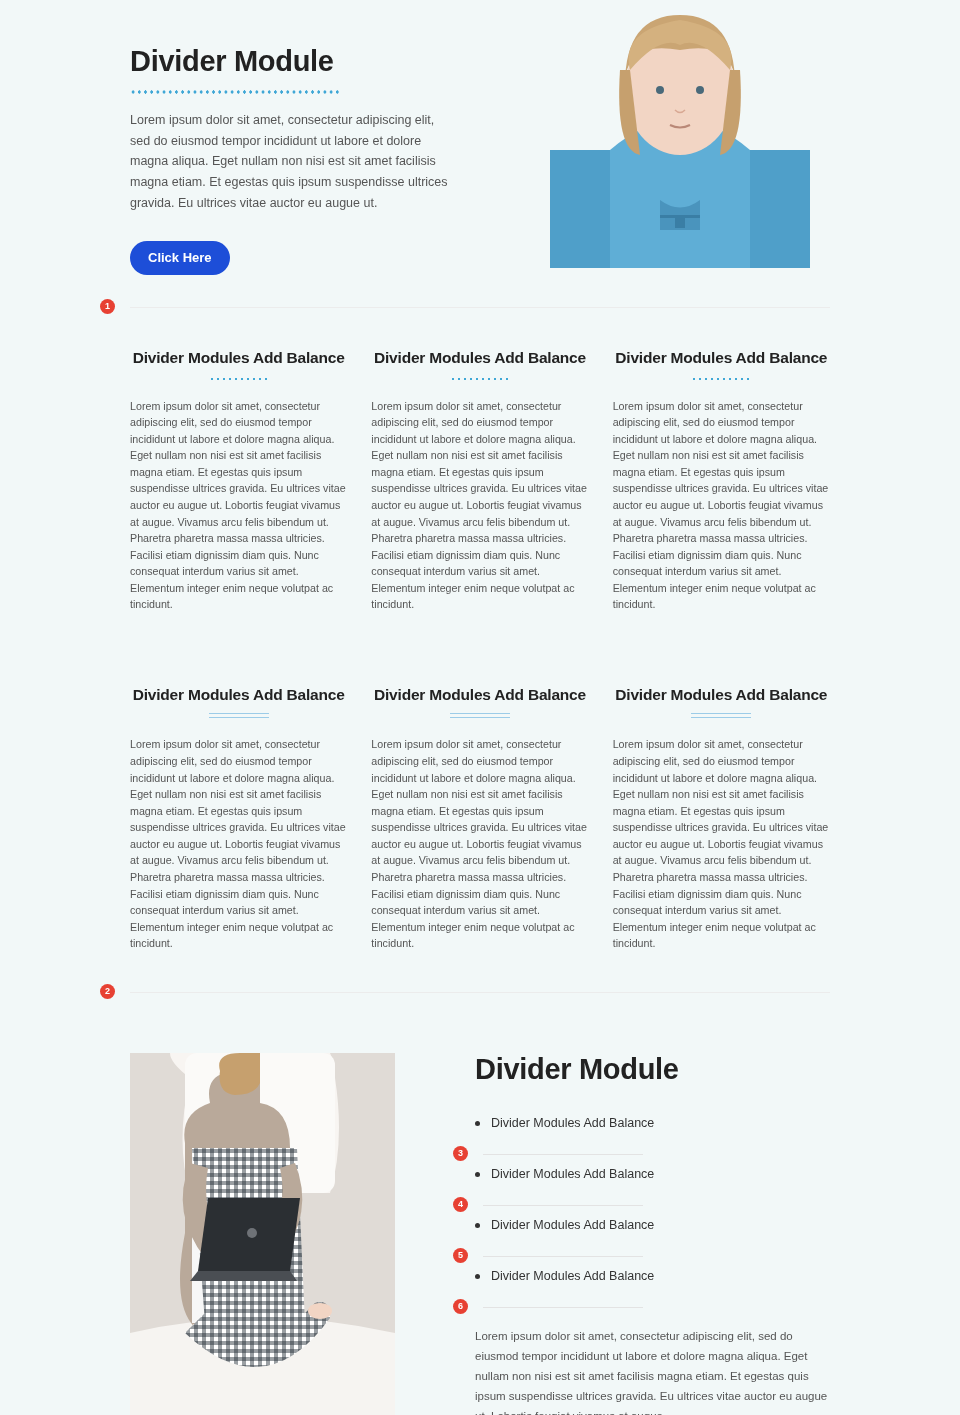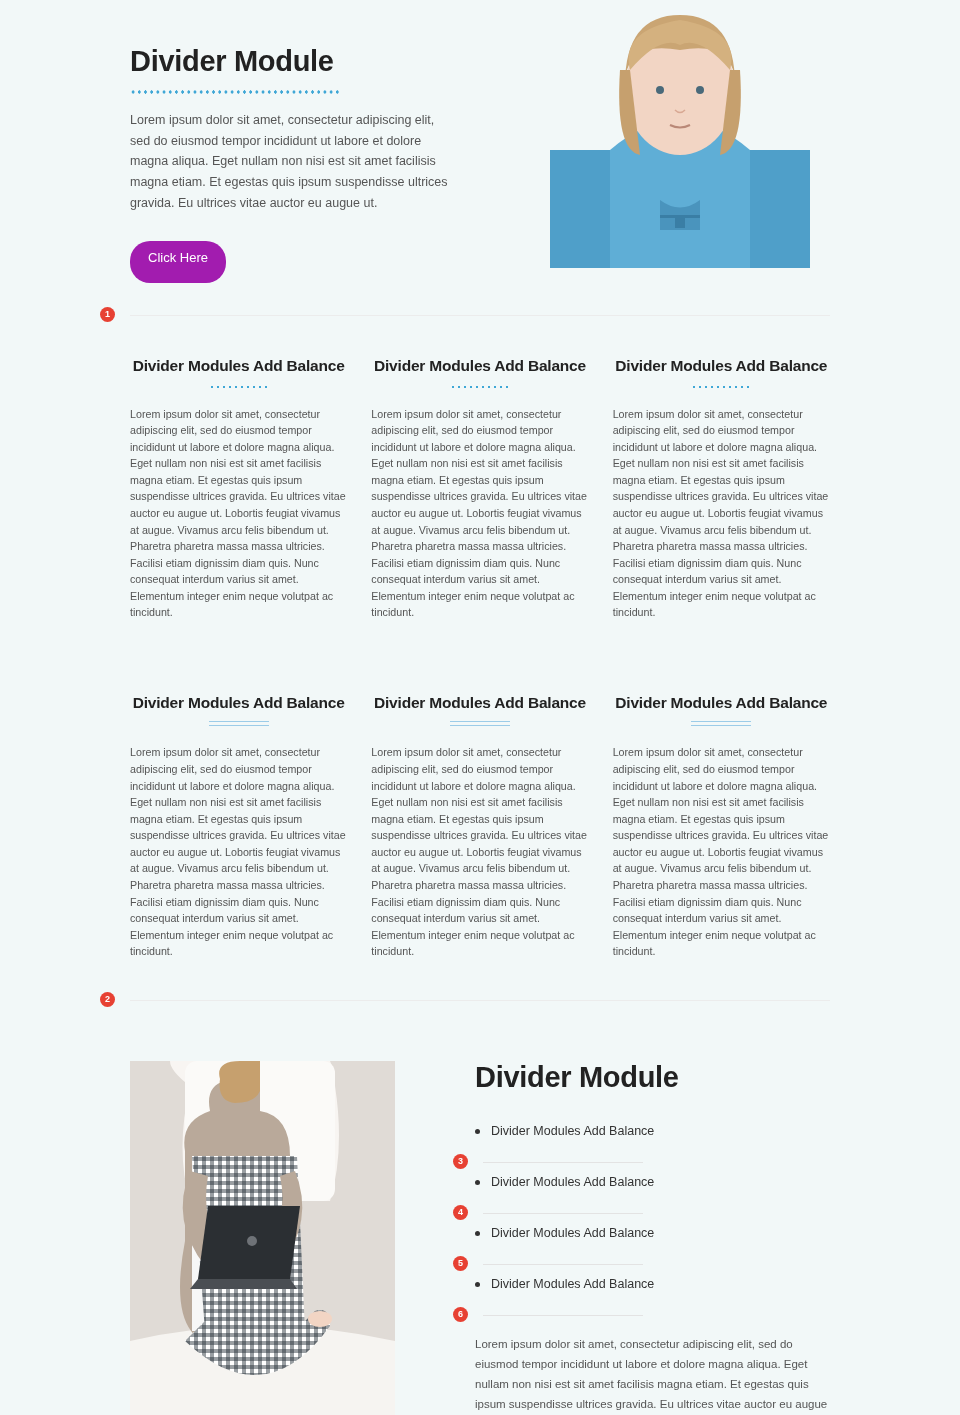--- a/index.html
+++ b/index.html
@@ -42,25 +42,25 @@
   }
   .hero-dots { width: 210px; }
   .hero-text p {
     font-size: 12.5px;
     line-height: 1.65;
     color: #555;
     margin: 0 0 28px 0;
   }
   .btn {
     display: inline-block;
-    background: #a21caf;
+    background: #1d4ed8;
     color: #fff;
     font-size: 13px;
-    font-weight: 400;
-    padding: 9px 18px 18px;
+    font-weight: 700;
+    padding: 9px 18px 10px;
     border-radius: 20px;
     border: none;
     cursor: pointer;
   }
   .hero-image {
     position: absolute;
     right: 130px;
     top: 0;
     width: 300px;
     height: 268px;

